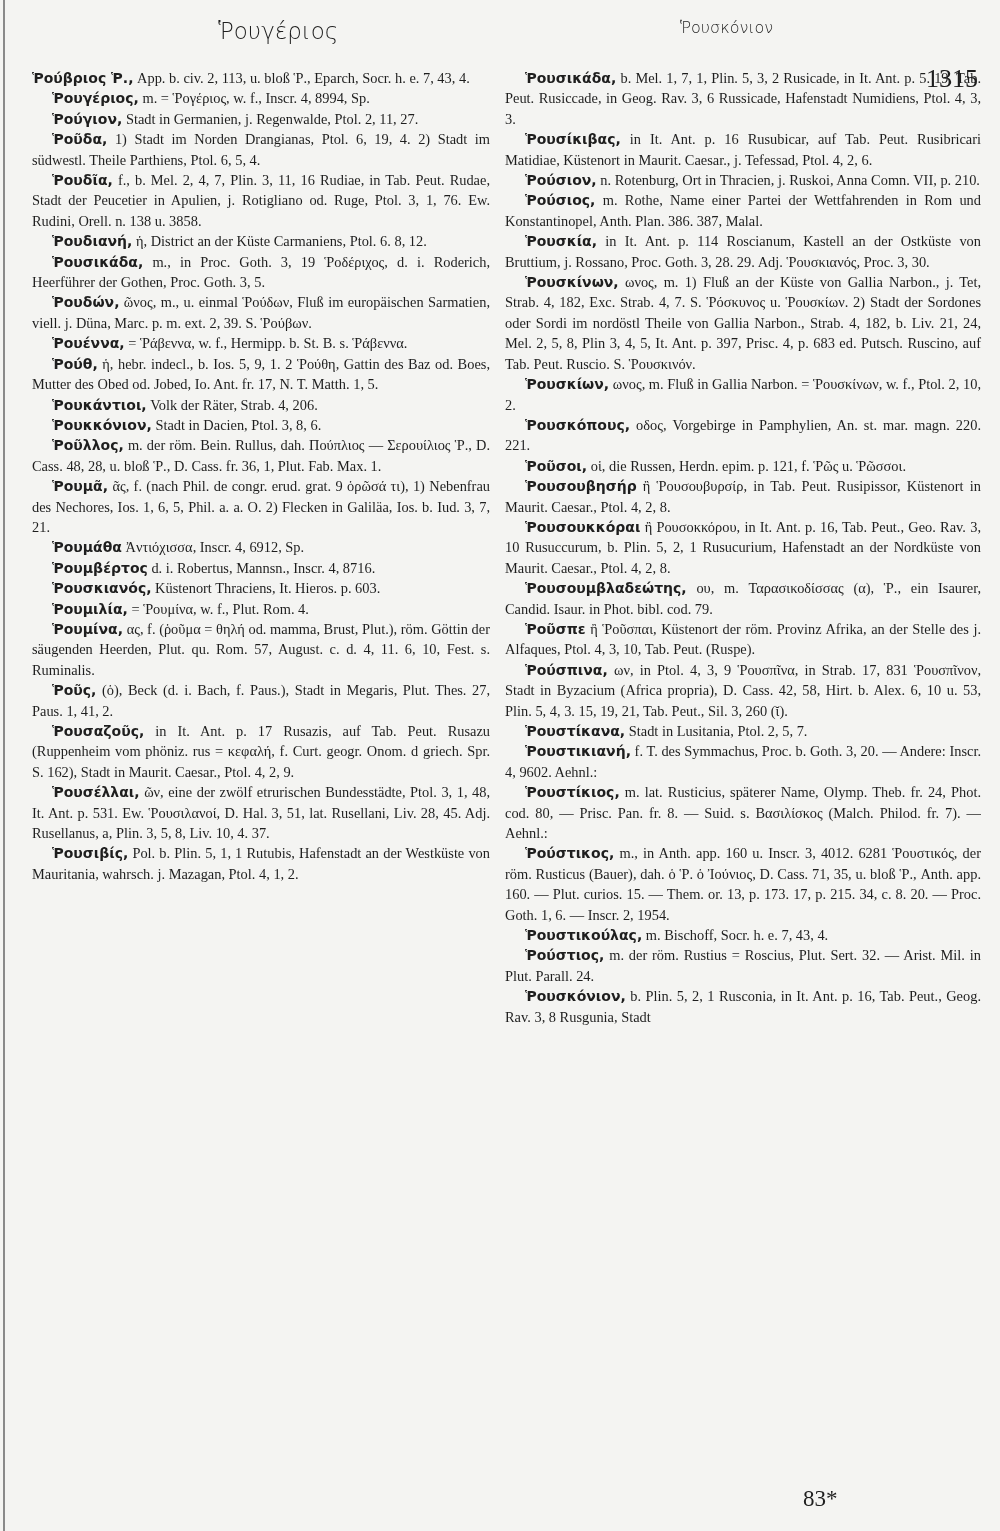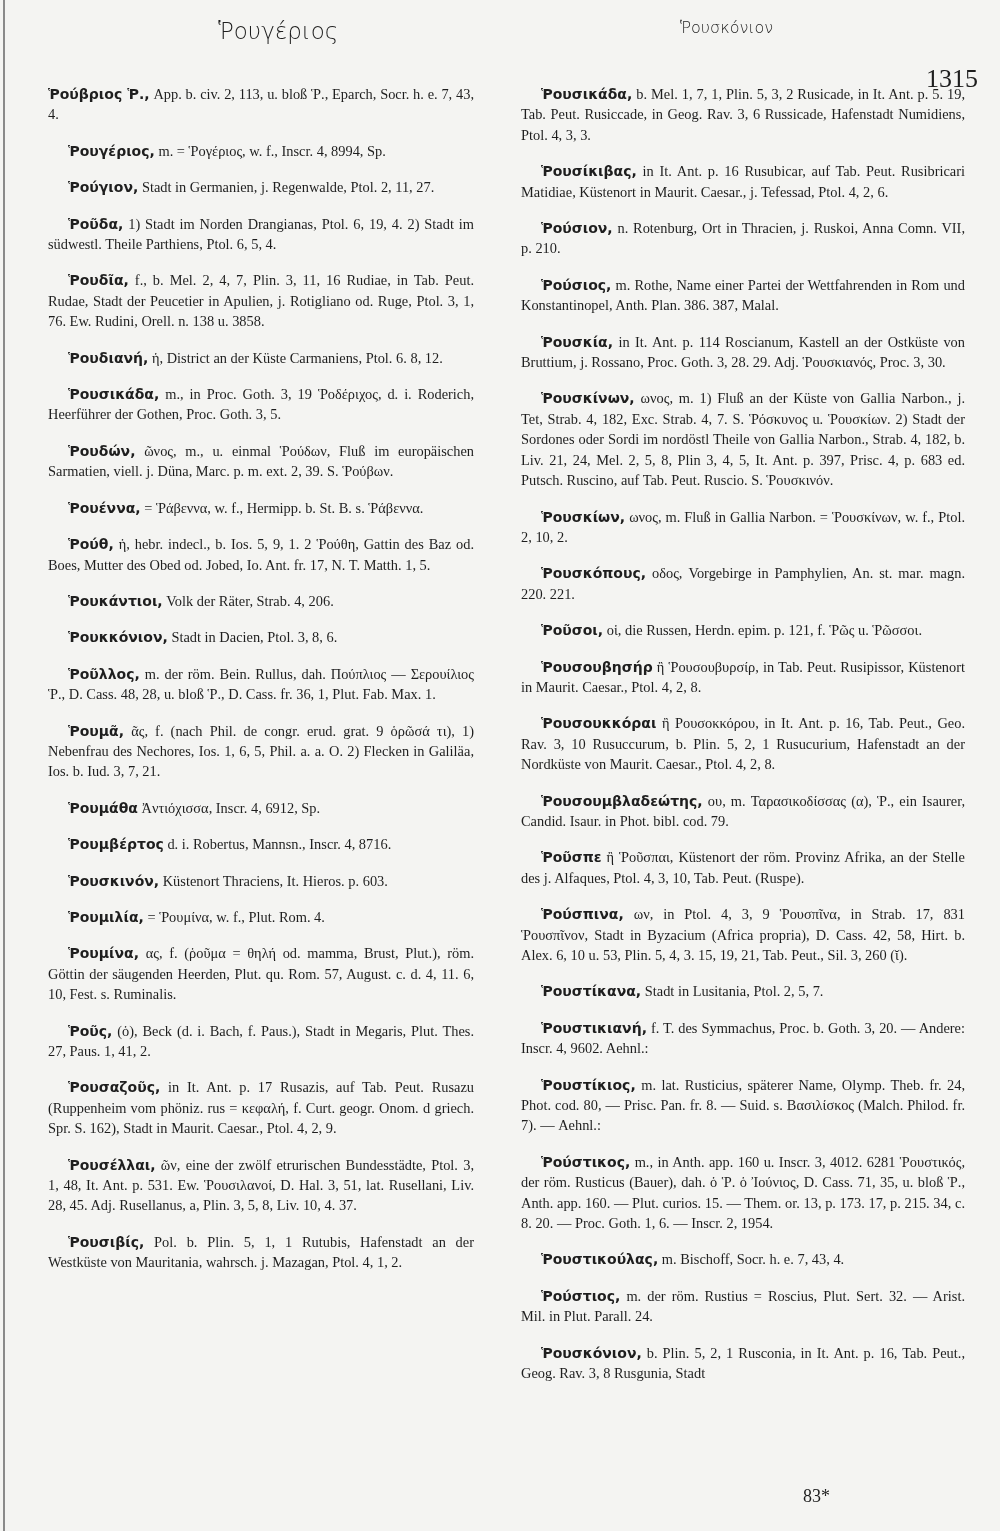--- a/index.html
+++ b/index.html
@@ -28,26 +28,26 @@
     font-size: 26px;
     margin-top: 40px;
   }
   .column {
     position: absolute; top: 68px;
     font-size: 14.4px; line-height: 20.4px;
     text-align: justify;
   }
   .col-left { left: 32px; width: 458px; }
   .col-right { left: 505px; width: 476px; }
-  .entry { margin: 16px; text-indent: 20px; }
+  .entry { margin: 0; text-indent: 20px; }
   .entry.cont { text-indent: 0; }
   .hw { font-family: "DejaVu Sans", sans-serif; font-weight: bold; font-size: 14px; }
   .body-text { }
   .footer-sig {
-    position: absolute; left: 803px; top: 1486px; font-size: 18px;
+    position: absolute; left: 803px; top: 1486px; font-size: 23px;
   }
 </style>
 </head>
 <body>
 
 <div class="edge-line"></div>
 
 <div class="header">
   <span class="running-left">Ῥουγέριος</span>
   <span class="running-right">Ῥουσκόνιον</span>
@@ -64,21 +64,21 @@
     <p class="entry"><span class="hw">Ῥουσικάδα,</span><span class="body-text"> m., in Proc. Goth. 3, 19 Ῥοδέριχος, d. i. Roderich, Heerführer der Gothen, Proc. Goth. 3, 5.</span></p>
     <p class="entry"><span class="hw">Ῥουδών,</span><span class="body-text"> ῶνος, m., u. einmal Ῥούδων, Fluß im europäischen Sarmatien, viell. j. Düna, Marc. p. m. ext. 2, 39. S. Ῥούβων.</span></p>
     <p class="entry"><span class="hw">Ῥουέννα,</span><span class="body-text"> = Ῥάβεννα, w. f., Hermipp. b. St. B. s. Ῥάβεννα.</span></p>
     <p class="entry"><span class="hw">Ῥούθ,</span><span class="body-text"> ἡ, hebr. indecl., b. Ios. 5, 9, 1. 2 Ῥούθη, Gattin des Baz od. Boes, Mutter des Obed od. Jobed, Io. Ant. fr. 17, N. T. Matth. 1, 5.</span></p>
     <p class="entry"><span class="hw">Ῥουκάντιοι,</span><span class="body-text"> Volk der Räter, Strab. 4, 206.</span></p>
     <p class="entry"><span class="hw">Ῥουκκόνιον,</span><span class="body-text"> Stadt in Dacien, Ptol. 3, 8, 6.</span></p>
     <p class="entry"><span class="hw">Ῥοῦλλος,</span><span class="body-text"> m. der röm. Bein. Rullus, dah. Πούπλιος — Σερουίλιος Ῥ., D. Cass. 48, 28, u. bloß Ῥ., D. Cass. fr. 36, 1, Plut. Fab. Max. 1.</span></p>
     <p class="entry"><span class="hw">Ῥουμᾶ,</span><span class="body-text"> ᾶς, f. (nach Phil. de congr. erud. grat. 9 ὁρῶσά τι), 1) Nebenfrau des Nechores, Ios. 1, 6, 5, Phil. a. a. O. 2) Flecken in Galiläa, Ios. b. Iud. 3, 7, 21.</span></p>
     <p class="entry"><span class="hw">Ῥουμάθα</span><span class="body-text"> Ἀντιόχισσα, Inscr. 4, 6912, Sp.</span></p>
     <p class="entry"><span class="hw">Ῥουμβέρτος</span><span class="body-text"> d. i. Robertus, Mannsn., Inscr. 4, 8716.</span></p>
-    <p class="entry"><span class="hw">Ῥουσκινόν,</span><span class="body-text"> Küstenort Thraciens, It. Hieros. p. 603.</span></p>
+    <p class="entry"><span class="hw">Ῥουσκιανός,</span><span class="body-text"> Küstenort Thraciens, It. Hieros. p. 603.</span></p>
     <p class="entry"><span class="hw">Ῥουμιλία,</span><span class="body-text"> = Ῥουμίνα, w. f., Plut. Rom. 4.</span></p>
     <p class="entry"><span class="hw">Ῥουμίνα,</span><span class="body-text"> ας, f. (ῥοῦμα = θηλή od. mamma, Brust, Plut.), röm. Göttin der säugenden Heerden, Plut. qu. Rom. 57, August. c. d. 4, 11. 6, 10, Fest. s. Ruminalis.</span></p>
     <p class="entry"><span class="hw">Ῥοῦς,</span><span class="body-text"> (ὁ), Beck (d. i. Bach, f. Paus.), Stadt in Megaris, Plut. Thes. 27, Paus. 1, 41, 2.</span></p>
     <p class="entry"><span class="hw">Ῥουσαζοῦς,</span><span class="body-text"> in It. Ant. p. 17 Rusazis, auf Tab. Peut. Rusazu (Ruppenheim vom phöniz. rus = κεφαλή, f. Curt. geogr. Onom. d griech. Spr. S. 162), Stadt in Maurit. Caesar., Ptol. 4, 2, 9.</span></p>
     <p class="entry"><span class="hw">Ῥουσέλλαι,</span><span class="body-text"> ῶν, eine der zwölf etrurischen Bundesstädte, Ptol. 3, 1, 48, It. Ant. p. 531. Ew. Ῥουσιλανοί, D. Hal. 3, 51, lat. Rusellani, Liv. 28, 45. Adj. Rusellanus, a, Plin. 3, 5, 8, Liv. 10, 4. 37.</span></p>
     <p class="entry"><span class="hw">Ῥουσιβίς,</span><span class="body-text"> Pol. b. Plin. 5, 1, 1 Rutubis, Hafenstadt an der Westküste von Mauritania, wahrsch. j. Mazagan, Ptol. 4, 1, 2.</span></p>
   </div>
 <div class="column col-right" id="col-right">
     <p class="entry"><span class="hw">Ῥουσικάδα,</span><span class="body-text"> b. Mel. 1, 7, 1, Plin. 5, 3, 2 Rusicade, in It. Ant. p. 5. 19, Tab. Peut. Rusiccade, in Geog. Rav. 3, 6 Russicade, Hafenstadt Numidiens, Ptol. 4, 3, 3.</span></p>
     <p class="entry"><span class="hw">Ῥουσίκιβας,</span><span class="body-text"> in It. Ant. p. 16 Rusubicar, auf Tab. Peut. Rusibricari Matidiae, Küstenort in Maurit. Caesar., j. Tefessad, Ptol. 4, 2, 6.</span></p>

